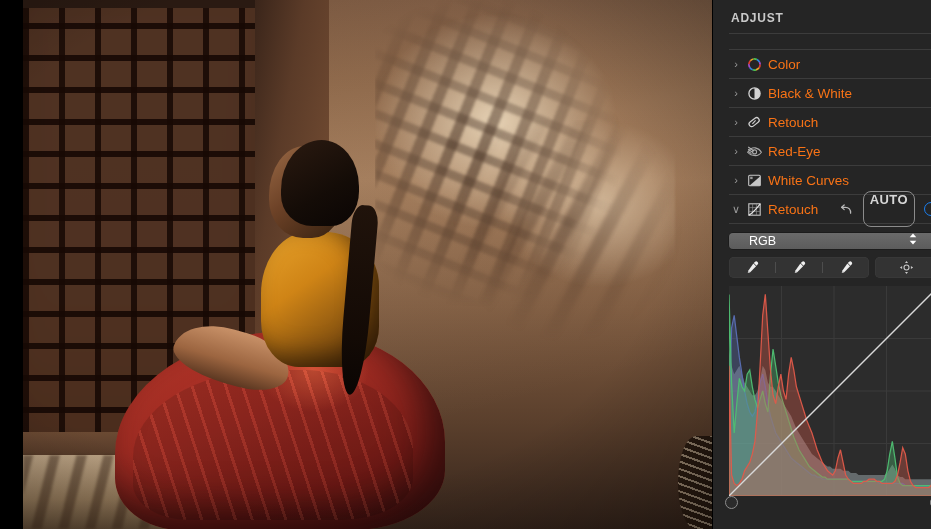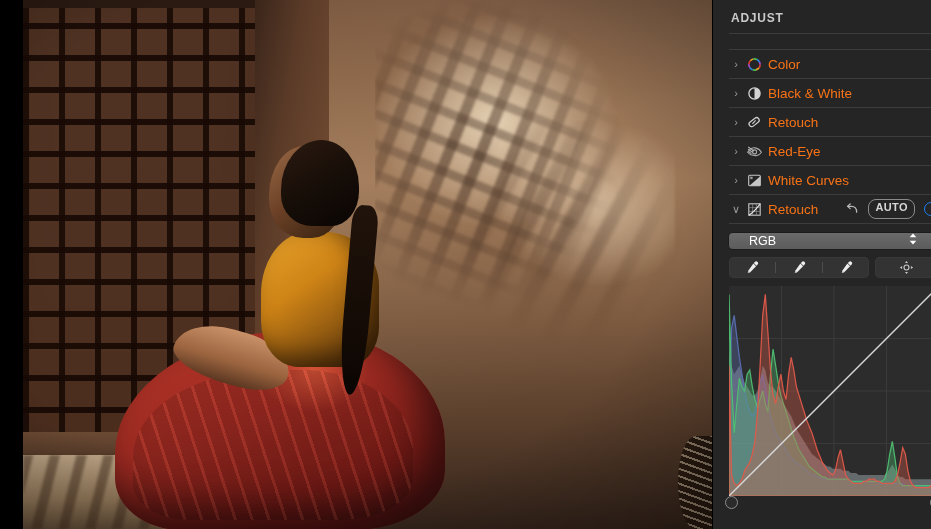--- a/index.html
+++ b/index.html
@@ -162,22 +162,22 @@
     display:flex; align-items:center; justify-content:center;
   }
   .row-icon { width:22px; flex:0 0 22px; display:flex; align-items:center; justify-content:center; }
   .row-label { font-size:13.5px; color:#f97316; padding-left:3px; white-space:nowrap; }
   .row-spacer { flex:1 1 auto; }
 
   .curve-ctl { display:flex; align-items:center; gap:9px; }
   .reset-btn { width:15px; height:15px; display:flex; align-items:center; justify-content:center; }
   .auto-btn {
     border:1px solid #8b8b8b; border-radius:8px; color:#d6d6d6;
-    font-size:11px; font-weight:bold; letter-spacing:0.4px;
-    padding:1px 6px 4px; line-height:1.15;
+    font-size:13px; font-weight:bold; letter-spacing:0.4px;
+    padding:1px 6px 18px; line-height:1.15;
   }
   .toggle-circle { width:14px; height:14px; border-radius:50%; border:1.7px solid #1a7ff0; }
 
   
   .popup {
     margin:9px 16px 0; height:16px; border-radius:4px;
     background:linear-gradient(to bottom,#6a6a6a,#5c5c5c);
     display:flex; align-items:center; padding:0 20px;
     box-shadow:0 0 0 0.5px rgba(0,0,0,0.45);
   }

